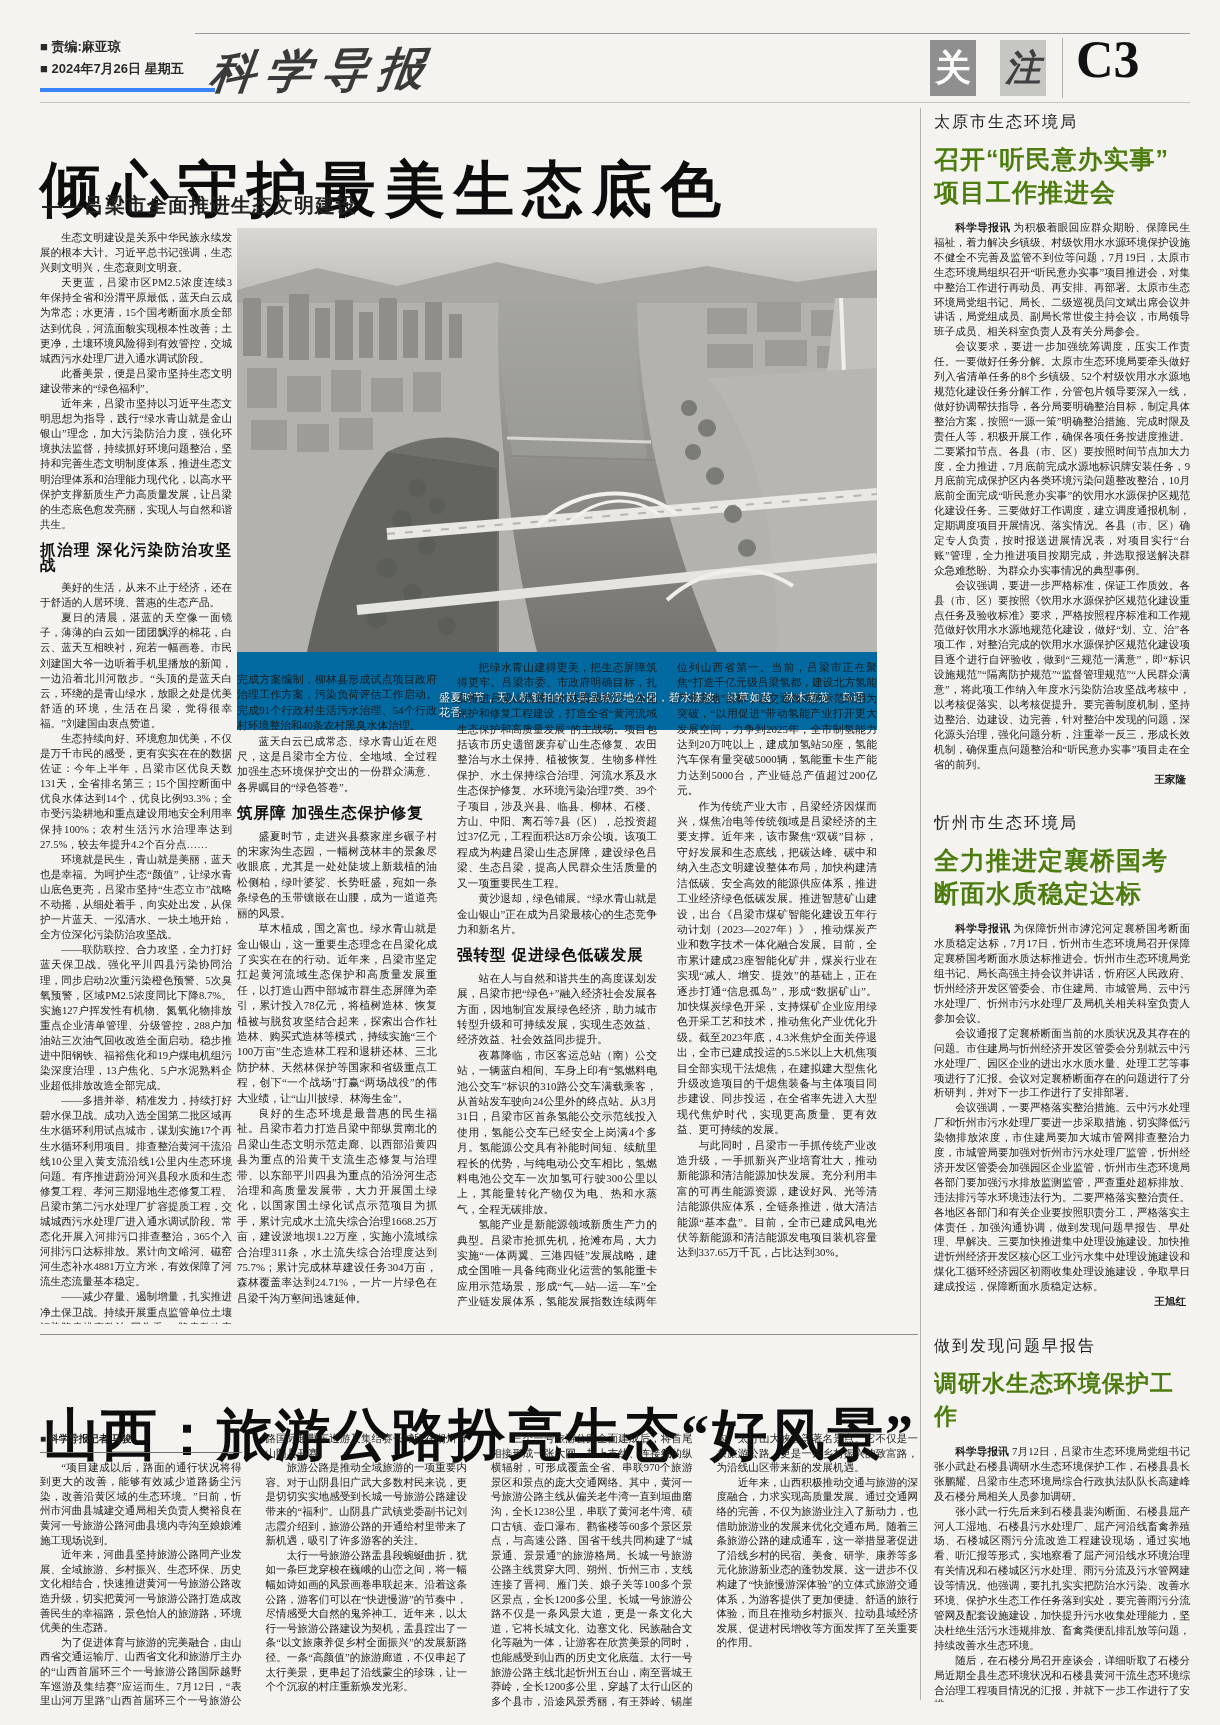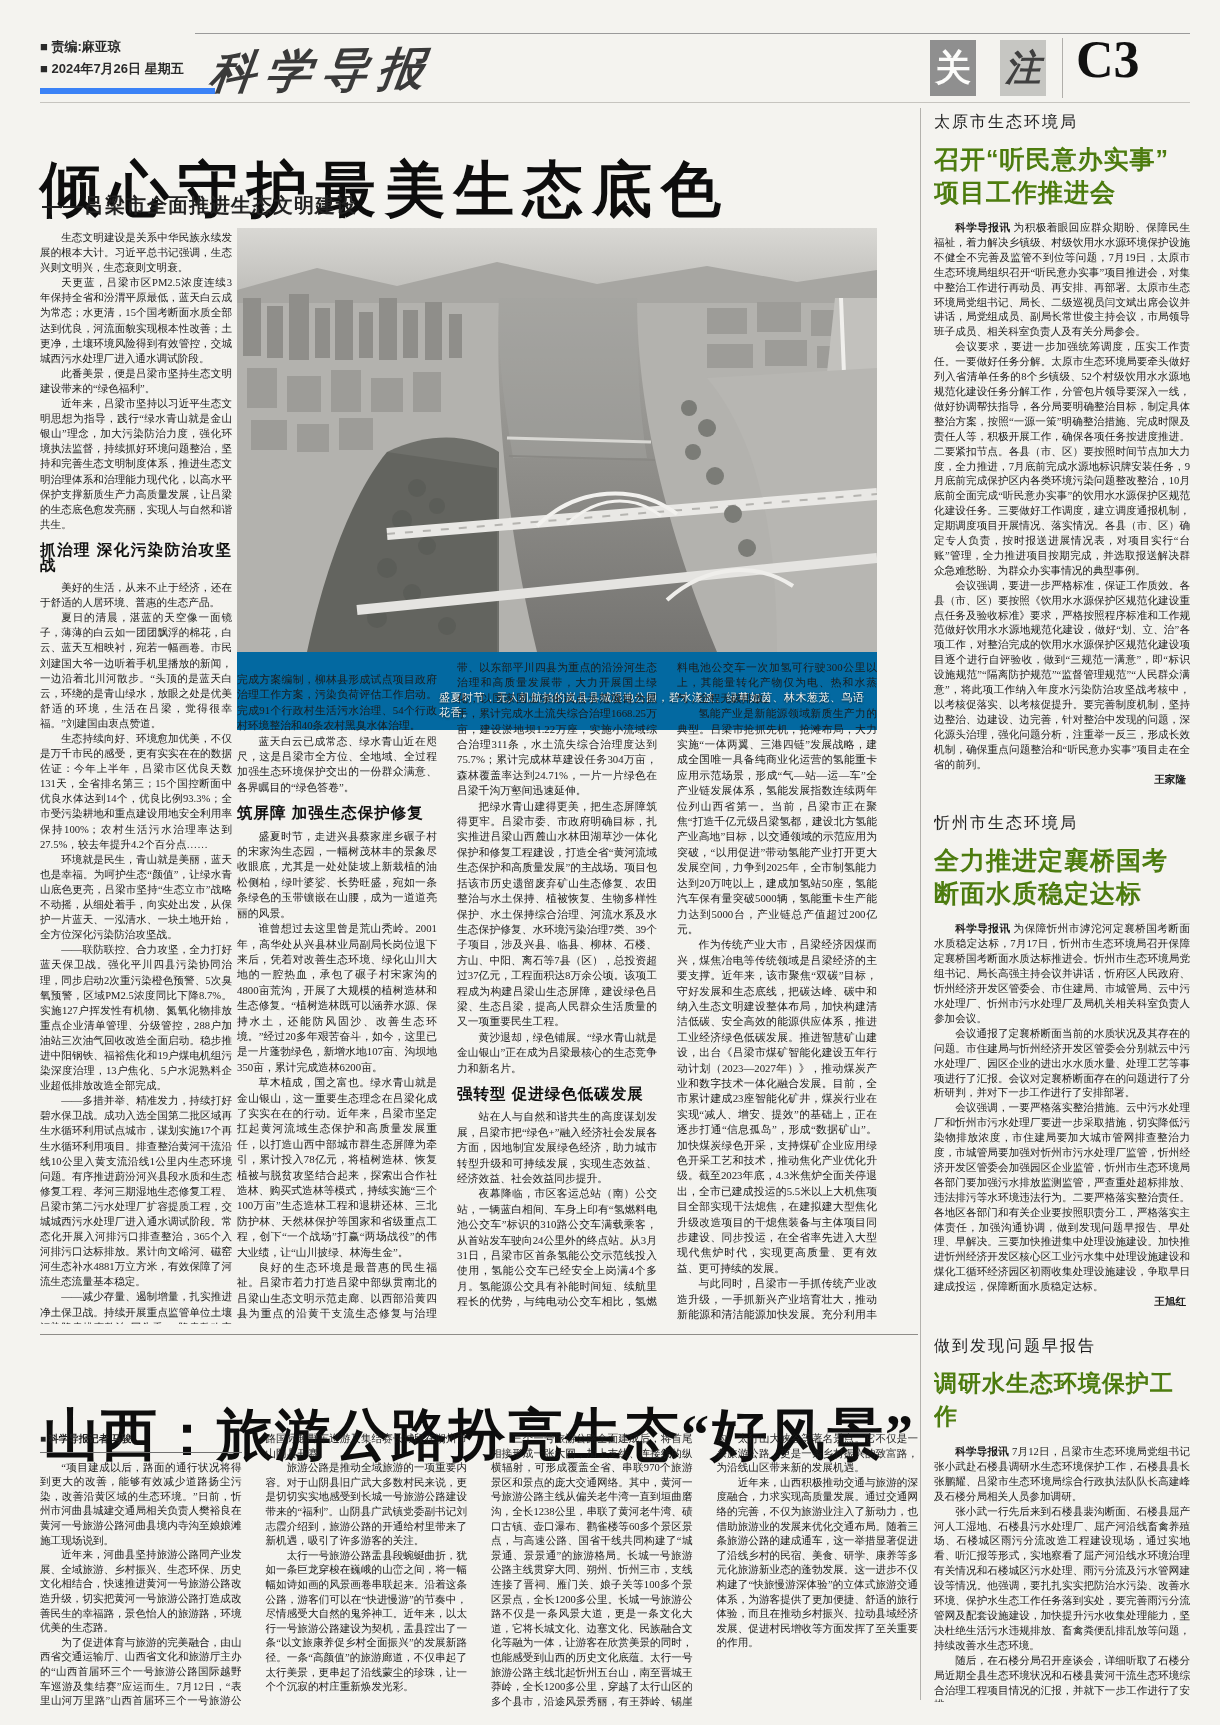--- a/index.html
+++ b/index.html
@@ -1,20 +1,20 @@
 <!DOCTYPE html>
 <html><head>
 <meta charset="utf-8">
 <style>
   html,body{margin:0;padding:0;width:1220px;height:1725px;overflow:hidden;
     background:#e8e7e3;font-family:"Liberation Serif",serif;}
   .page{position:relative;width:1220px;height:1725px;background:#f4f3ef;color:#1b1b1b;}
   
   .meta{position:absolute;left:40px;top:36px;width:175px;font-family:"Liberation Sans",sans-serif;
-    font-size:13px;font-weight:700;color:#2a2a2a;line-height:22px;border-bottom:6px solid #3b82f6;padding-bottom:8px;}
+    font-size:13px;font-weight:700;color:#2a2a2a;line-height:22px;border-bottom:4px solid #3b82f6;padding-bottom:8px;}
   .brand{position:absolute;left:210px;top:40px;font-size:46px;font-weight:700;font-style:italic;
     color:#3a3a3a;letter-spacing:10px;transform:skewX(-8deg) rotate(-1deg);font-family:"Liberation Serif",serif;}
   .toprule{position:absolute;left:195px;top:33px;width:995px;height:1px;background:#9a9a9a;}
   .headrule{position:absolute;left:40px;top:102px;width:1150px;height:1px;background:#c6c4bf;}
   .sec-badge{position:absolute;top:40px;height:56px;width:46px;text-align:center;line-height:56px;
     font-size:36px;font-weight:700;}
   .badge-guan{left:930px;background:#8f8f8f;color:#fcfcfa;font-family:"Liberation Sans",sans-serif;}
   .badge-zhu{left:1000px;background:#c6c6c2;color:#3f3f3f;font-style:italic;font-family:"Liberation Serif",serif;}
   .badge-vline{position:absolute;left:1062px;top:38px;width:1px;height:60px;background:#b0aeaa;}
   .edition{position:absolute;left:1076px;top:30px;font-size:52px;font-weight:700;color:#111;
@@ -181,21 +181,20 @@
       </g>
     </svg>
     <div class="caption">盛夏时节，无人机航拍的岚县县城湿地公园，碧水漾波、绿草如茵、林木葱茏、鸟语花香。</div>
   </div>
 
   <div class="midcols">
       <p class="para ni">完成方案编制，柳林县形成试点项目政府治理工作方案，污染负荷评估工作启动。完成91个行政村生活污水治理、54个行政村环境整治和40条农村黑臭水体治理。</p>
       <p class="para">蓝天白云已成常态、绿水青山近在咫尺，这是吕梁市全方位、全地域、全过程加强生态环境保护交出的一份群众满意、各界瞩目的“绿色答卷”。</p>
       <h3 class="sec-head">筑屏障 加强生态保护修复</h3>
       <p class="para">盛夏时节，走进兴县蔡家崖乡碾子村的宋家沟生态园，一幅树茂林丰的景象尽收眼底，尤其是一处处陡坡上新栽植的油松侧柏，绿叶婆娑、长势旺盛，宛如一条条绿色的玉带镶嵌在山腰，成为一道道亮丽的风景。</p>
-      <p class="para">谁曾想过去这里曾是荒山秃岭。2001年，高华处从兴县林业局副局长岗位退下来后，凭着对改善生态环境、绿化山川大地的一腔热血，承包了碾子村宋家沟的4800亩荒沟，开展了大规模的植树造林和生态修复。“植树造林既可以涵养水源、保持水土，还能防风固沙、改善生态环境。”经过20多年艰苦奋斗，如今，这里已是一片蓬勃绿色，新增水地107亩、沟坝地350亩，累计完成造林6200亩。</p>
       <p class="para">草木植成，国之富也。绿水青山就是金山银山，这一重要生态理念在吕梁化成了实实在在的行动。近年来，吕梁市坚定扛起黄河流域生态保护和高质量发展重任，以打造山西中部城市群生态屏障为牵引，累计投入78亿元，将植树造林、恢复植被与脱贫攻坚结合起来，探索出合作社造林、购买式造林等模式，持续实施“三个100万亩”生态造林工程和退耕还林、三北防护林、天然林保护等国家和省级重点工程，创下“一个战场”打赢“两场战役”的伟大业绩，让“山川披绿、林海生金”。</p>
       <p class="para">良好的生态环境是最普惠的民生福祉。吕梁市着力打造吕梁中部纵贯南北的吕梁山生态文明示范走廊、以西部沿黄四县为重点的沿黄干支流生态修复与治理带、以东部平川四县为重点的沿汾河生态治理和高质量发展带，大力开展国土绿化，以国家国土绿化试点示范项目为抓手，累计完成水土流失综合治理1668.25万亩，建设淤地坝1.22万座，实施小流域综合治理311条，水土流失综合治理度达到75.7%；累计完成林草建设任务304万亩，森林覆盖率达到24.71%，一片一片绿色在吕梁千沟万壑间迅速延伸。</p>
       <p class="para">把绿水青山建得更美，把生态屏障筑得更牢。吕梁市委、市政府明确目标，扎实推进吕梁山西麓山水林田湖草沙一体化保护和修复工程建设，打造全省“黄河流域生态保护和高质量发展”的主战场。项目包括该市历史遗留废弃矿山生态修复、农田整治与水土保持、植被恢复、生物多样性保护、水土保持综合治理、河流水系及水生态保护修复、水环境污染治理7类、39个子项目，涉及兴县、临县、柳林、石楼、方山、中阳、离石等7县（区），总投资超过37亿元，工程面积达8万余公顷。该项工程成为构建吕梁山生态屏障，建设绿色吕梁、生态吕梁，提高人民群众生活质量的又一项重要民生工程。</p>
       <p class="para">黄沙退却，绿色铺展。“绿水青山就是金山银山”正在成为吕梁最核心的生态竞争力和新名片。</p>
       <h3 class="sec-head">强转型 促进绿色低碳发展</h3>
       <p class="para">站在人与自然和谐共生的高度谋划发展，吕梁市把“绿色+”融入经济社会发展各方面，因地制宜发展绿色经济，助力城市转型升级和可持续发展，实现生态效益、经济效益、社会效益同步提升。</p>
       <p class="para">夜幕降临，市区客运总站（南）公交站，一辆蓝白相间、车身上印有“氢燃料电池公交车”标识的310路公交车满载乘客，从首站发车驶向24公里外的终点站。从3月31日，吕梁市区首条氢能公交示范线投入使用，氢能公交车已经安全上岗满4个多月。氢能源公交具有补能时间短、续航里程长的优势，与纯电动公交车相比，氢燃料电池公交车一次加氢可行驶300公里以上，其能量转化产物仅为电、热和水蒸气，全程无碳排放。</p>
       <p class="para">氢能产业是新能源领域新质生产力的典型。吕梁市抢抓先机，抢滩布局，大力实施“一体两翼、三港四链”发展战略，建成全国唯一具备纯商业化运营的氢能重卡应用示范场景，形成“气—站—运—车”全产业链发展体系，氢能发展指数连续两年位列山西省第一。当前，吕梁市正在聚焦“打造千亿元级吕梁氢都，建设北方氢能产业高地”目标，以交通领域的示范应用为突破，“以用促进”带动氢能产业打开更大发展空间，力争到2025年，全市制氢能力达到20万吨以上，建成加氢站50座，氢能汽车保有量突破5000辆，氢能重卡生产能力达到5000台，产业链总产值超过200亿元。</p>
       <p class="para">作为传统产业大市，吕梁经济因煤而兴，煤焦冶电等传统领域是吕梁经济的主要支撑。近年来，该市聚焦“双碳”目标，守好发展和生态底线，把碳达峰、碳中和纳入生态文明建设整体布局，加快构建清洁低碳、安全高效的能源供应体系，推进工业经济绿色低碳发展。推进智慧矿山建设，出台《吕梁市煤矿智能化建设五年行动计划（2023—2027年）》，推动煤炭产业和数字技术一体化融合发展。目前，全市累计建成23座智能化矿井，煤炭行业在实现“减人、增安、提效”的基础上，正在逐步打通“信息孤岛”，形成“数据矿山”。加快煤炭绿色开采，支持煤矿企业应用绿色开采工艺和技术，推动焦化产业优化升级。截至2023年底，4.3米焦炉全面关停退出，全市已建成投运的5.5米以上大机焦项目全部实现干法熄焦，在建拟建大型焦化升级改造项目的干熄焦装备与主体项目同步建设、同步投运，在全省率先进入大型现代焦炉时代，实现更高质量、更有效益、更可持续的发展。</p>
       <p class="para">与此同时，吕梁市一手抓传统产业改造升级，一手抓新兴产业培育壮大，推动新能源和清洁能源加快发展。充分利用丰富的可再生能源资源，建设好风、光等清洁能源供应体系，全链条推进，做大清洁能源“基本盘”。目前，全市已建成风电光伏等新能源和清洁能源发电项目装机容量达到337.65万千瓦，占比达到30%。</p>

